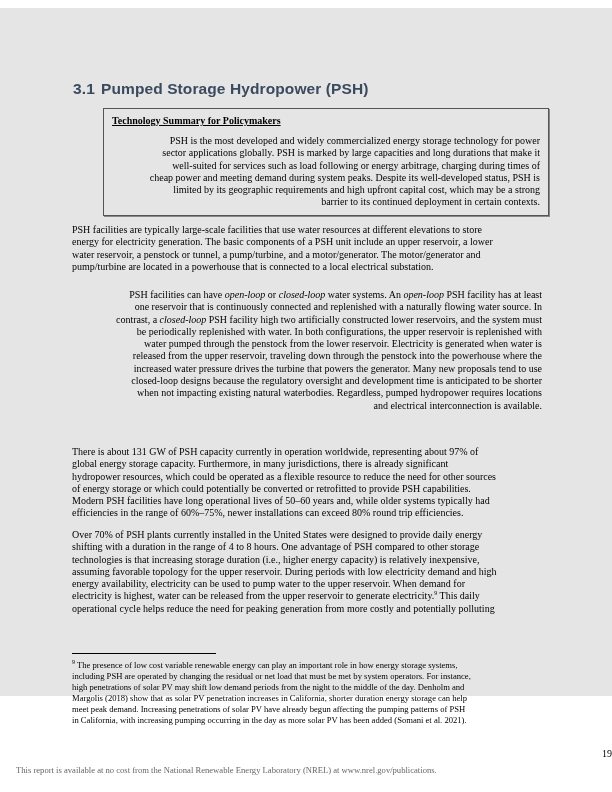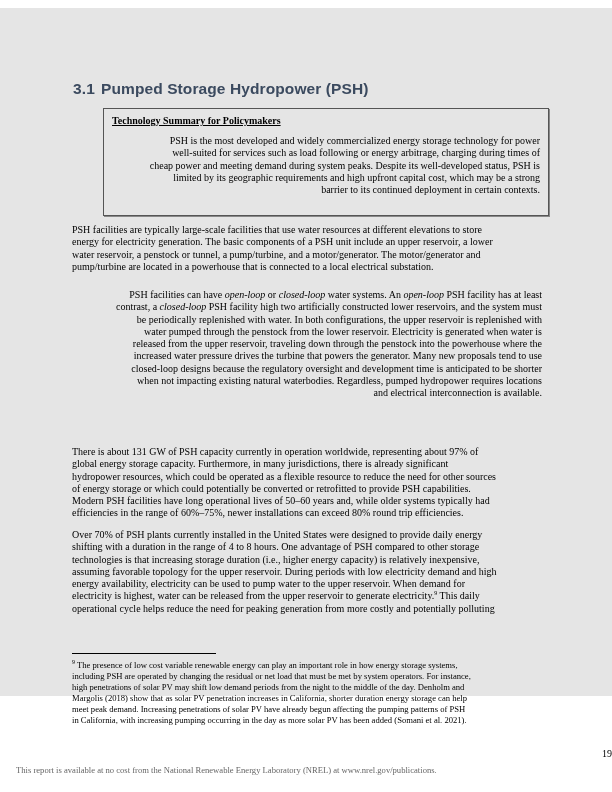--- a/index.html
+++ b/index.html
@@ -48,36 +48,38 @@
 <div class="page">
 
   <div class="heading">
     <span class="num">3.1</span><span>Pumped Storage Hydropower (PSH)</span>
   </div>
 
   <div class="summary-box">
     <div class="summary-title">Technology Summary for Policymakers</div>
     <div class="summary-text serif">
       <p>PSH is the most developed and widely commercialized energy storage technology for power</p>
+      <p>sector applications globally. PSH is marked by large capacities and long durations that make it</p>
       <p>well-suited for services such as load following or energy arbitrage, charging during times of</p>
       <p>cheap power and meeting demand during system peaks. Despite its well-developed status, PSH is</p>
       <p>limited by its geographic requirements and high upfront capital cost, which may be a strong</p>
       <p>barrier to its continued deployment in certain contexts.</p>
     </div>
   </div>
 
   <div class="para serif" style="top:216px;">
     <p>PSH facilities are typically large-scale facilities that use water resources at different elevations to store</p>
     <p>energy for electricity generation. The basic components of a PSH unit include an upper reservoir, a lower</p>
     <p>water reservoir, a penstock or tunnel, a pump/turbine, and a motor/generator. The motor/generator and</p>
     <p>pump/turbine are located in a powerhouse that is connected to a local electrical substation.</p>
   </div>
 
   <div class="para serif" style="top:281px;text-align:right;">
     <p><span>PSH facilities can have </span><i>open-loop</i><span> or </span><i>closed-loop</i><span> water systems. An </span><i>open-loop</i><span> PSH facility has at least</span></p>
+    <p>one reservoir that is continuously connected and replenished with a naturally flowing water source. In</p>
     <p><span>contrast, a </span><i>closed-loop</i><span> PSH facility high two artificially constructed lower reservoirs, and the system must</span></p>
     <p>be periodically replenished with water. In both configurations, the upper reservoir is replenished with</p>
     <p>water pumped through the penstock from the lower reservoir. Electricity is generated when water is</p>
     <p>released from the upper reservoir, traveling down through the penstock into the powerhouse where the</p>
     <p>increased water pressure drives the turbine that powers the generator. Many new proposals tend to use</p>
     <p>closed-loop designs because the regulatory oversight and development time is anticipated to be shorter</p>
     <p>when not impacting existing natural waterbodies. Regardless, pumped hydropower requires locations</p>
     <p>and electrical interconnection is available.</p>
   </div>
 

